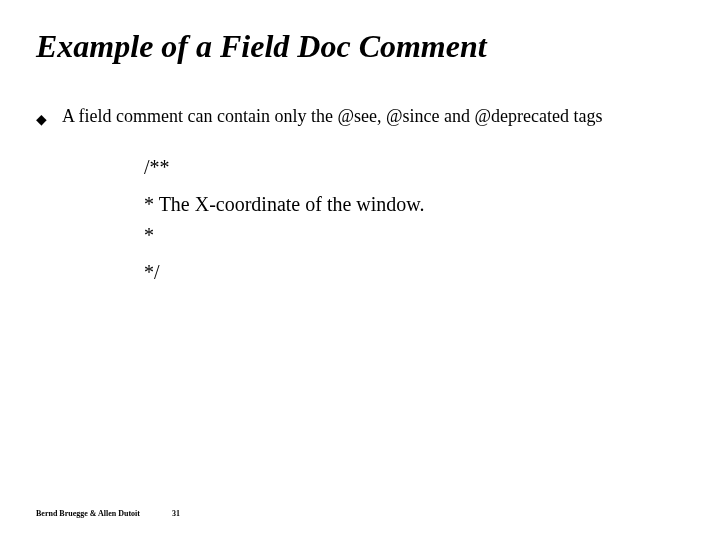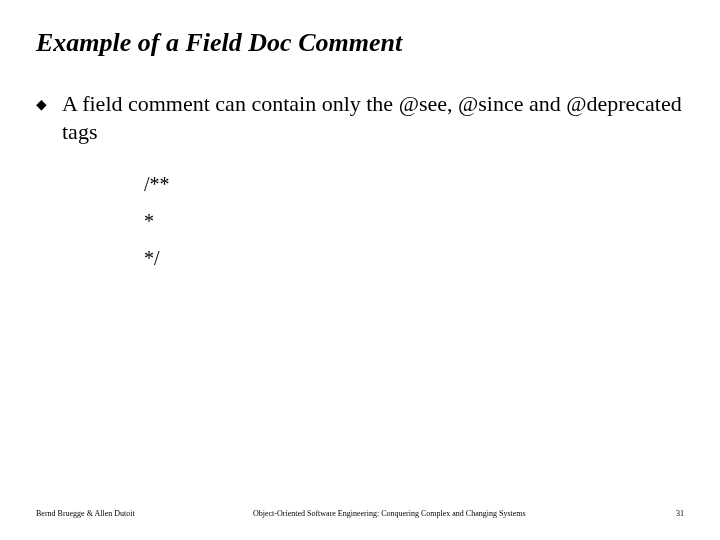--- a/index.html
+++ b/index.html
@@ -10,39 +10,39 @@
     body {
       width: 720px;
       height: 540px;
       background: #ffffff;
       font-family: "Times New Roman", Times, serif;
       color: #000000;
       position: relative;
       padding: 28px 36px 0 36px;
     }
     .title {
-      font-size: 26px;
+      font-size: 32px;
       font-style: italic;
       font-weight: bold;
-      margin-bottom: 32px;
+      margin-bottom: 40px;
     }
     .bullet-row {
       display: flex;
       align-items: flex-start;
       margin-bottom: 24px;
     }
     .bullet-mark {
       font-size: 14px;
       margin-right: 14px;
       margin-top: 6px;
       width: 12px;
       flex-shrink: 0;
     }
     .bullet-text {
-      font-size: 22px;
+      font-size: 18px;
       line-height: 1.25;
     }
     .code-block {
       margin-left: 108px;
       margin-top: 14px;
       font-size: 20px;
       line-height: 1.55;
     }
     .code-line {
       display: block;
@@ -52,21 +52,21 @@
     }
     .footer {
       position: absolute;
       bottom: 22px;
       left: 0;
       right: 0;
       padding: 0 36px;
       display: flex;
       align-items: baseline;
       font-size: 8px;
-      font-weight: normal;
+      font-weight: bold;
     }
     .footer-left {
       text-align: left;
     }
     .footer-center {
       text-align: center;
       flex: 1;
     }
     .footer-right {
       text-align: right;
@@ -79,23 +79,23 @@
 <h1 class="title">Example of a Field Doc Comment</h1>
 
 <div class="bullet-row">
   <span class="bullet-mark">◆</span>
   <span class="bullet-text">A field comment can contain only the @see, @since and @deprecated tags</span>
 </div>
 
 <div class="code-block">
   <span class="code-line">/**</span>
   <div class="gap"></div>
+  <span class="code-line"> * The X-coordinate of the window.</span>
   <span class="code-line"> *</span>
   <div class="gap"></div>
   <span class="code-line"> */</span>
   <div class="gap"></div>
 </div>
 
 <div class="footer">
   <span class="footer-left">Bernd Bruegge &amp; Allen Dutoit</span>
-  <span class="footer-center">Object-Oriented Software Engineering: Conquering Complex and Changing Systems</span>
   <span class="footer-right">31</span>
 </div>
 
 </body></html>

